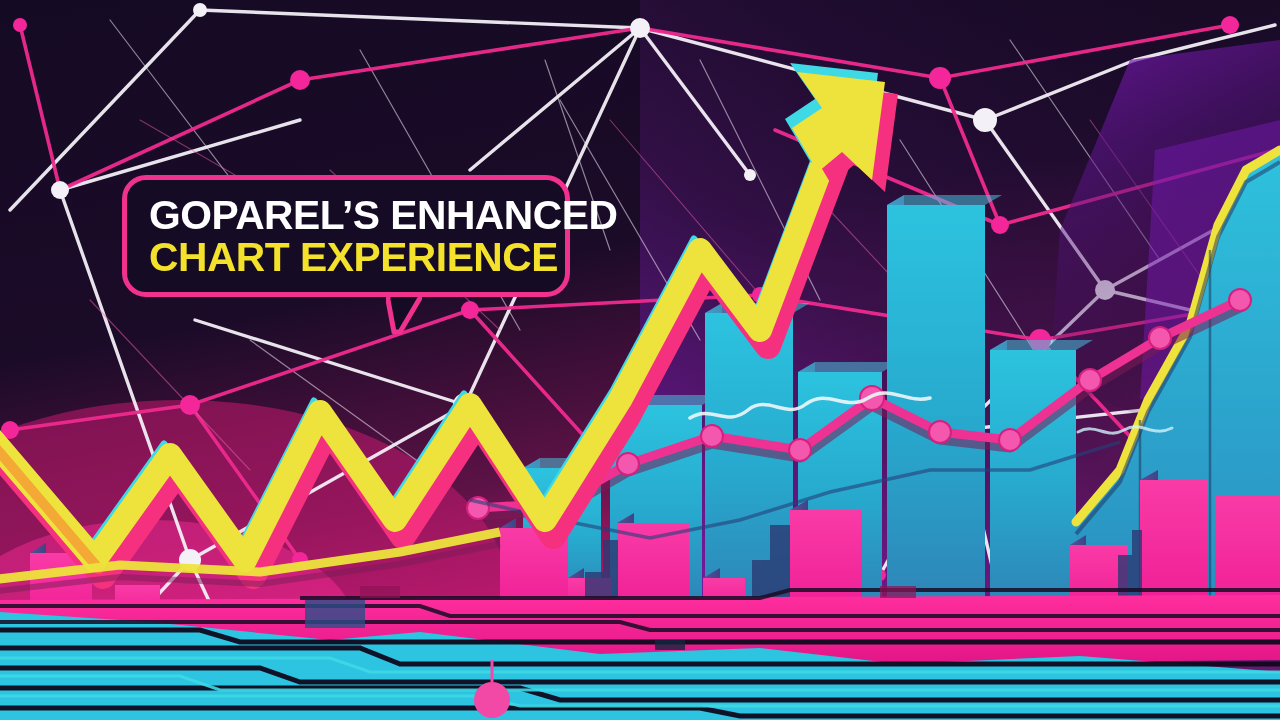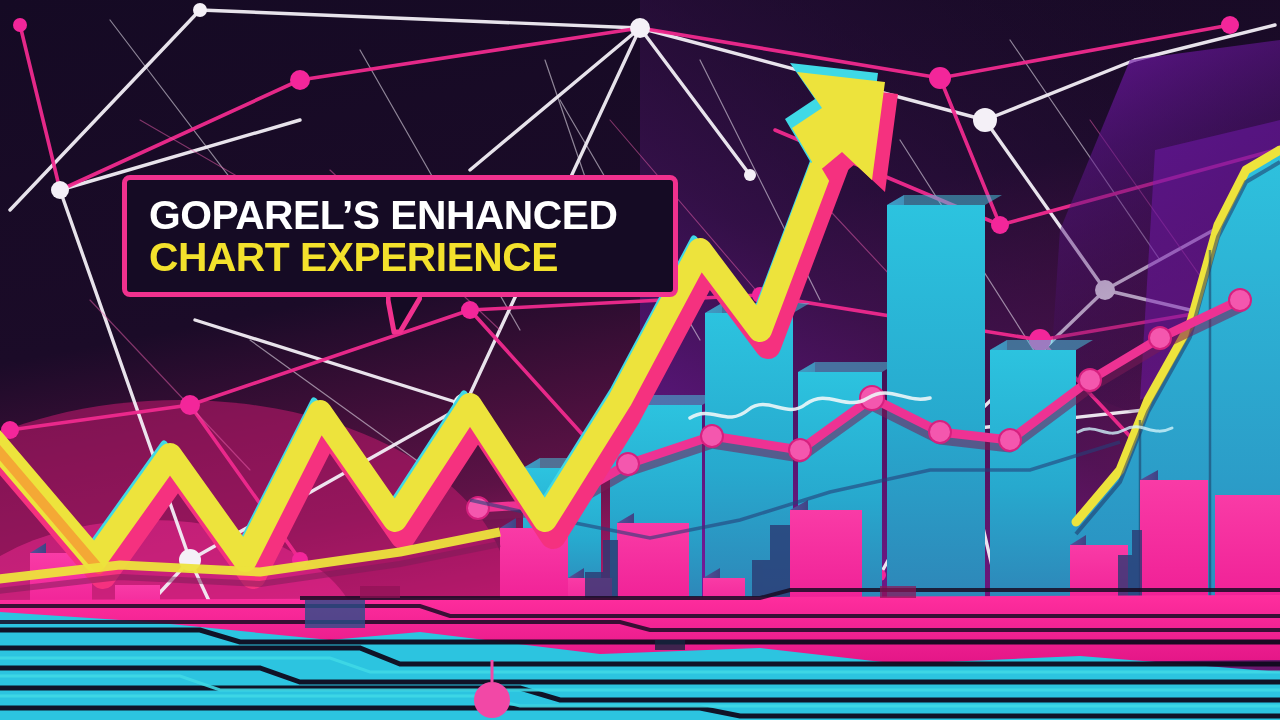--- a/index.html
+++ b/index.html
@@ -16,25 +16,25 @@
     background: #140a22;
   }
   #artboard { position: absolute; inset: 0; }
   #artboard svg { display: block; width: 1280px; height: 720px; }
 
   
   .title-bubble {
     position: absolute;
     left: 122px;
     top: 175px;
-    width: 556px;
+    width: 448px;
     height: 122px;
     background: #150b24;
     border: 5px solid #F0318E;
-    border-radius: 8px;
+    border-radius: 24px;
     box-sizing: border-box;
     display: flex;
     flex-direction: column;
     align-items: flex-start;
     justify-content: center;
     padding: 6px 0 6px 22px;
     z-index: 40;
   }
   .title-line {
     font-family: "Liberation Sans", sans-serif;

